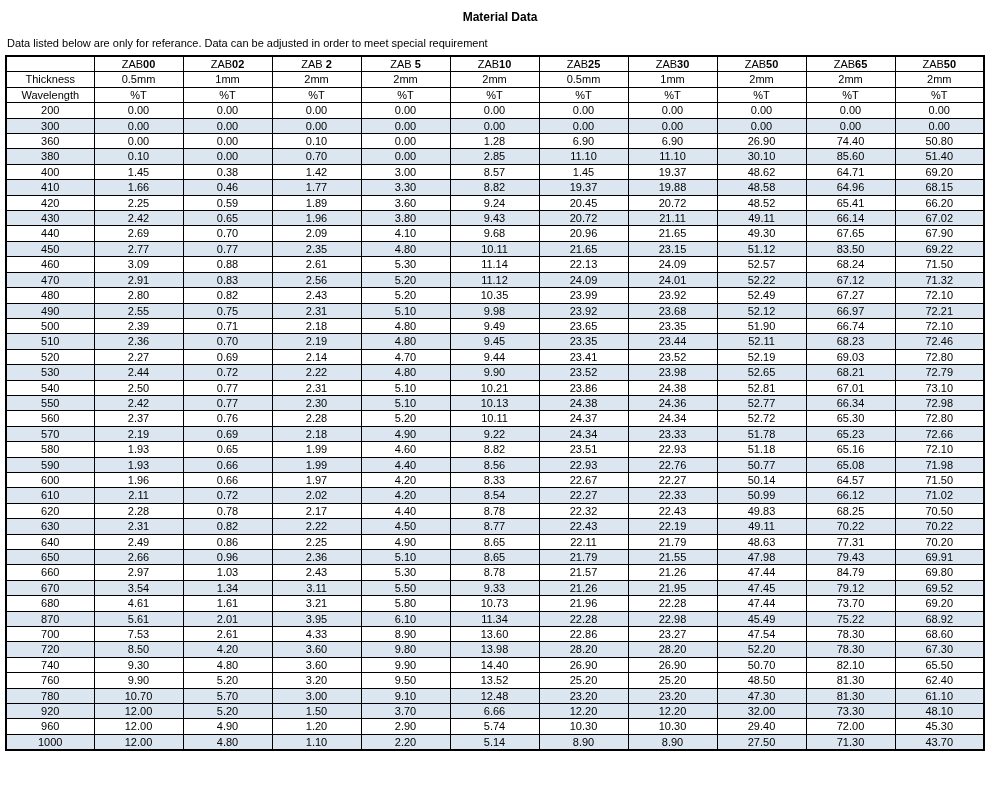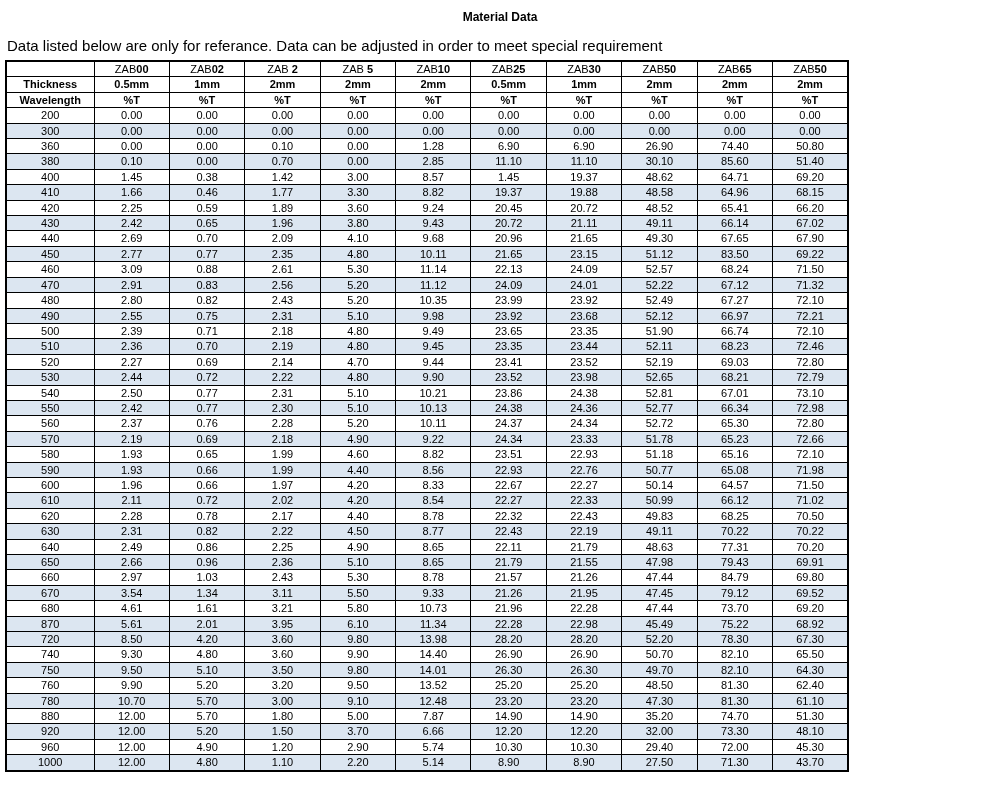--- a/index.html
+++ b/index.html
@@ -13,36 +13,36 @@
     background:#ffffff;color:#000000;
     font-family:"Liberation Sans",sans-serif;
     overflow:hidden;
   }
   .page{padding:6px 5px 0 5px;}
   .title{
     font-size:12px;font-weight:bold;text-align:center;
     margin:4px 0 13px 0;
   }
   .note{
-    font-size:15px;margin:0 0 6px 2px;
+    font-size:11px;margin:0 0 6px 2px;
   }
   table.material-table{
     border-collapse:collapse;table-layout:fixed;
-    width:844px;
+    width:980px;
     border:2px solid var(--border-color);
   }
   th,td{
     border:1px solid var(--border-color);
     font-size:11px;font-weight:normal;
     text-align:center;vertical-align:middle;
     padding:0;height:14.4px;line-height:14.4px;
     white-space:nowrap;overflow:hidden;
   }
   .col-first{width:88px;}
-  .bold{font-weight:bold;}
+  .bold{font-weight:normal;}
   .grade-code{font-weight:bold;}
   tbody tr.alt td{background:var(--row-alt);}
 </style>
 </head>
 <body>
 
 <div class="page">
   <div class="title">Material Data</div>
   <div class="note">Data listed below are only for referance.  Data can be adjusted in order to meet special requirement</div>
   <table class="material-table">
@@ -536,20 +536,33 @@
           <td>2.01</td>
           <td>3.95</td>
           <td>6.10</td>
           <td>11.34</td>
           <td>22.28</td>
           <td>22.98</td>
           <td>45.49</td>
           <td>75.22</td>
           <td>68.92</td>
         </tr>
+        <tr>
+          <td>700</td>
+          <td>7.53</td>
+          <td>2.61</td>
+          <td>4.33</td>
+          <td>8.90</td>
+          <td>13.60</td>
+          <td>22.86</td>
+          <td>23.27</td>
+          <td>47.54</td>
+          <td>78.30</td>
+          <td>68.60</td>
+        </tr>
         <tr class="alt">
           <td>720</td>
           <td>8.50</td>
           <td>4.20</td>
           <td>3.60</td>
           <td>9.80</td>
           <td>13.98</td>
           <td>28.20</td>
           <td>28.20</td>
           <td>52.20</td>
@@ -562,33 +575,20 @@
           <td>4.80</td>
           <td>3.60</td>
           <td>9.90</td>
           <td>14.40</td>
           <td>26.90</td>
           <td>26.90</td>
           <td>50.70</td>
           <td>82.10</td>
           <td>65.50</td>
         </tr>
-        <tr class="alt">
-          <td>750</td>
-          <td>9.50</td>
-          <td>5.10</td>
-          <td>3.50</td>
-          <td>9.80</td>
-          <td>14.01</td>
-          <td>26.30</td>
-          <td>26.30</td>
-          <td>49.70</td>
-          <td>82.10</td>
-          <td>64.30</td>
-        </tr>
         <tr>
           <td>760</td>
           <td>9.90</td>
           <td>5.20</td>
           <td>3.20</td>
           <td>9.50</td>
           <td>13.52</td>
           <td>25.20</td>
           <td>25.20</td>
           <td>48.50</td>
@@ -601,33 +601,20 @@
           <td>5.70</td>
           <td>3.00</td>
           <td>9.10</td>
           <td>12.48</td>
           <td>23.20</td>
           <td>23.20</td>
           <td>47.30</td>
           <td>81.30</td>
           <td>61.10</td>
         </tr>
-        <tr>
-          <td>880</td>
-          <td>12.00</td>
-          <td>5.70</td>
-          <td>1.80</td>
-          <td>5.00</td>
-          <td>7.87</td>
-          <td>14.90</td>
-          <td>14.90</td>
-          <td>35.20</td>
-          <td>74.70</td>
-          <td>51.30</td>
-        </tr>
         <tr class="alt">
           <td>920</td>
           <td>12.00</td>
           <td>5.20</td>
           <td>1.50</td>
           <td>3.70</td>
           <td>6.66</td>
           <td>12.20</td>
           <td>12.20</td>
           <td>32.00</td>

